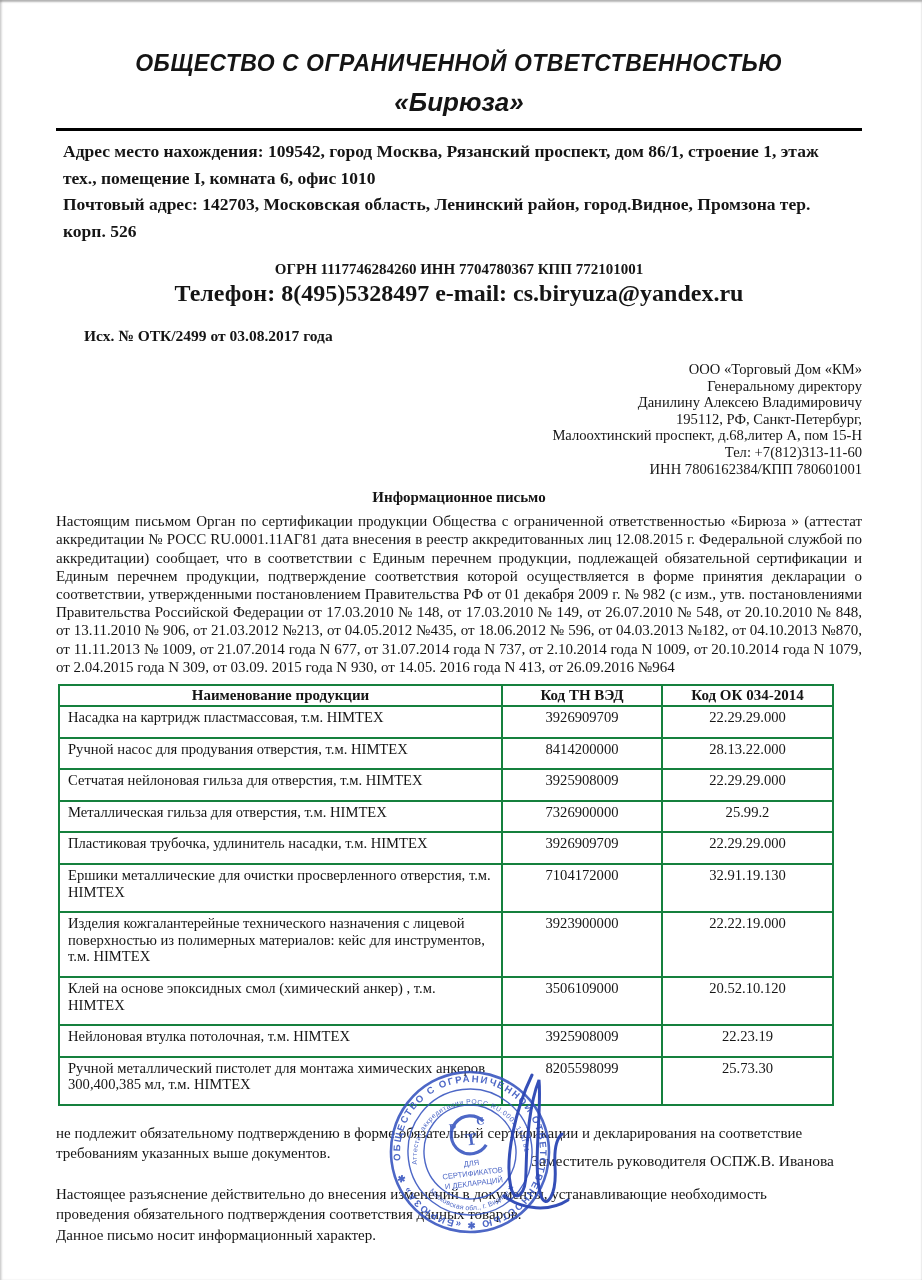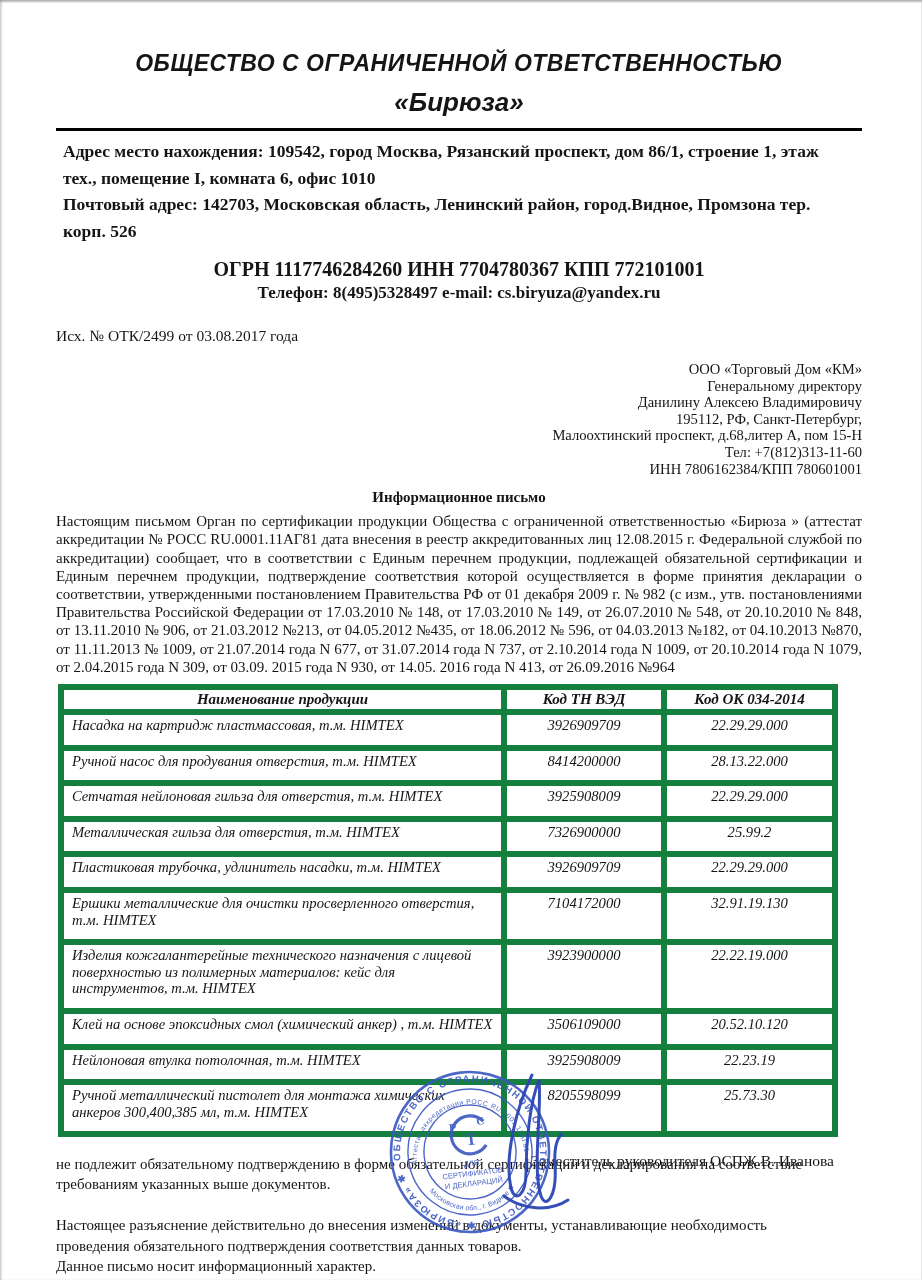--- a/index.html
+++ b/index.html
@@ -15,34 +15,34 @@
   .org-type {
     text-align:center; font-family:"Liberation Sans", sans-serif;
     font-weight:700; font-style:italic; font-size:23px; line-height:30px; letter-spacing:.5px;
   }
   .org-name {
     text-align:center; font-family:"Liberation Sans", sans-serif;
     font-weight:700; font-style:italic; font-size:26px; margin-top:9px;
   }
   .rule { border:none; border-top:3.5px solid #000; margin:10px 0 7px 0; }
   .addr { text-align:left; font-weight:700; font-size:17.5px; line-height:26.5px; max-width:792px; margin:0 auto; }
-  .ogrn { text-align:center; font-weight:700; font-size:20px; margin-top:13px; line-height:24px; }
-  .phone { text-align:center; font-weight:700; font-size:17px; line-height:24px; }
-
-  
-  .ref { margin-top:22px; font-weight:400; font-size:15.5px; }
+  .ogrn { text-align:center; font-weight:700; font-size:15px; margin-top:13px; line-height:24px; }
+  .phone { text-align:center; font-weight:700; font-size:24px; line-height:24px; }
+
+  
+  .ref { margin-top:22px; font-weight:700; font-size:15.5px;margin-left:28px; }
   .recipient { text-align:right; font-size:14.6px; line-height:16.6px; margin-top:16px; }
   .subject { text-align:center; font-weight:700; font-size:15px; margin-top:12px; }
 
   
   .body-par { margin-top:6px; font-size:15px; line-height:18.2px; text-align:justify; }
 
   
   table.products { border-collapse:collapse; margin-top:8px; margin-left:2px; width:774px; table-layout:fixed; }
-  table.products th, table.products td { border:6px solid #15803d;font-style:italic; }
+  table.products th, table.products td { border:2px solid #15803d; }
   table.products th { font-size:15px; font-weight:700; padding:1px 4px; }
   table.products td { font-size:14.6px; line-height:16.6px; vertical-align:top; padding:2px 8px 11px 8px; }
   table.products td.code { text-align:center; padding:2px 4px 11px 4px; }
   col.c-name { width:443px; } col.c-tnved { width:160px; } col.c-ok { width:171px; }
 
   
   .after-table { margin-top:17px; font-size:15px; line-height:20px; }
   .closing { margin-top:21px; font-size:15px; line-height:20.5px; }
   .closing p { margin:0; }
   .closing .p1 { max-width:762px; }

